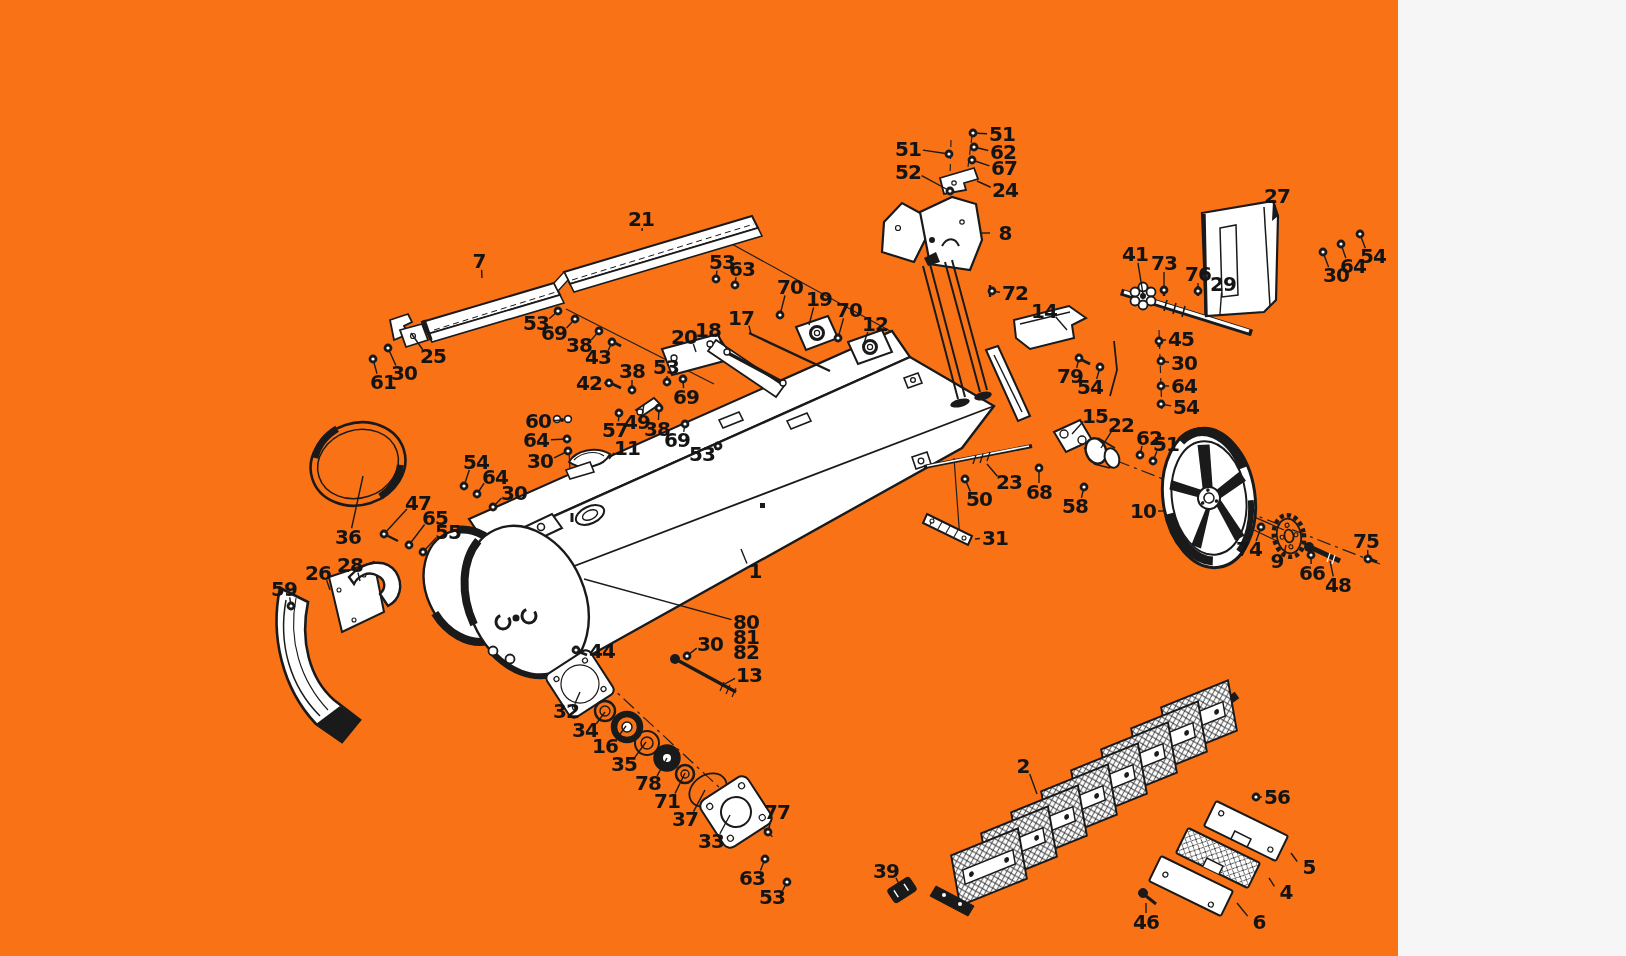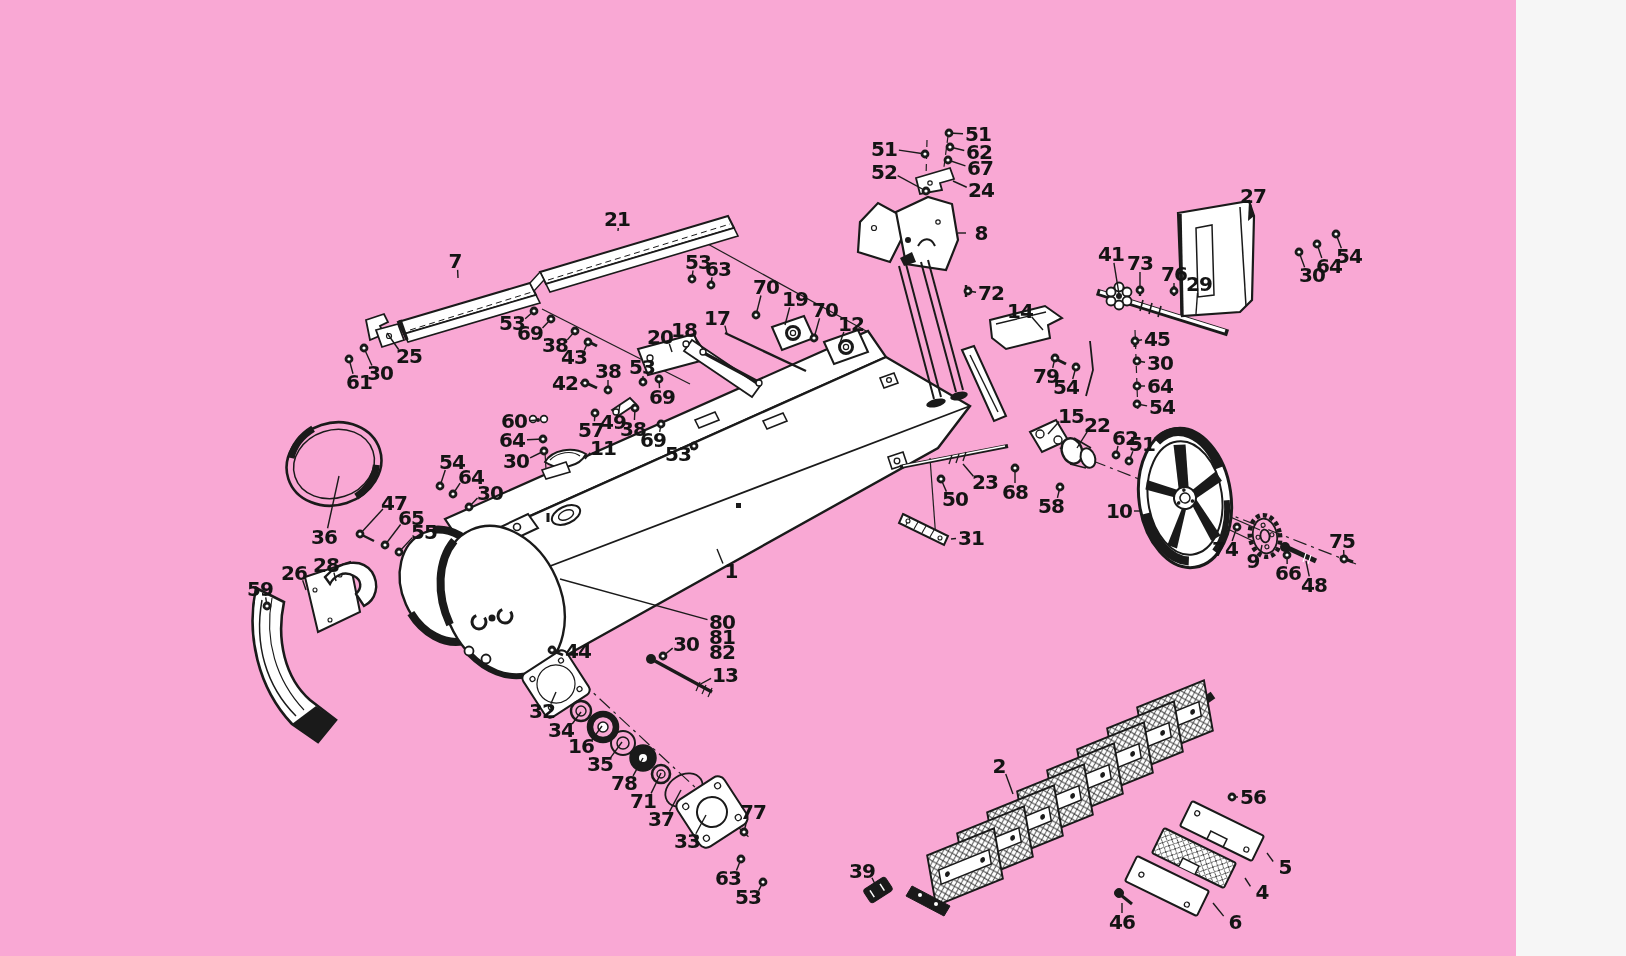--- a/index.html
+++ b/index.html
@@ -1,17 +1,17 @@
 <!DOCTYPE html>
 <html><head>
 <meta charset="utf-8">
 <style>
   html,body{margin:0;padding:0;background:#f6f6f6;}
-  .stage{width:1516px;height:956px;background:#f9a8d4;position:relative;overflow:hidden;
-         font-family:"DejaVu Sans",sans-serif;}
+  .stage{width:1374px;height:956px;background:#f97316;position:relative;overflow:hidden;
+         font-family:"DejaVu Sans",sans-serif;padding-left:24px;}
   svg{display:block}
   .callout-text{font-family:"DejaVu Sans",sans-serif;font-weight:700;font-size:20px;
                 letter-spacing:-1px;fill:#141414;}
   .ln{stroke:#1f1f1f;fill:none}
 </style>
 </head>
 <body>
 
 <div class="stage">
 <svg id="dwg" viewBox="0 0 1626 956" width="1626" height="956">

